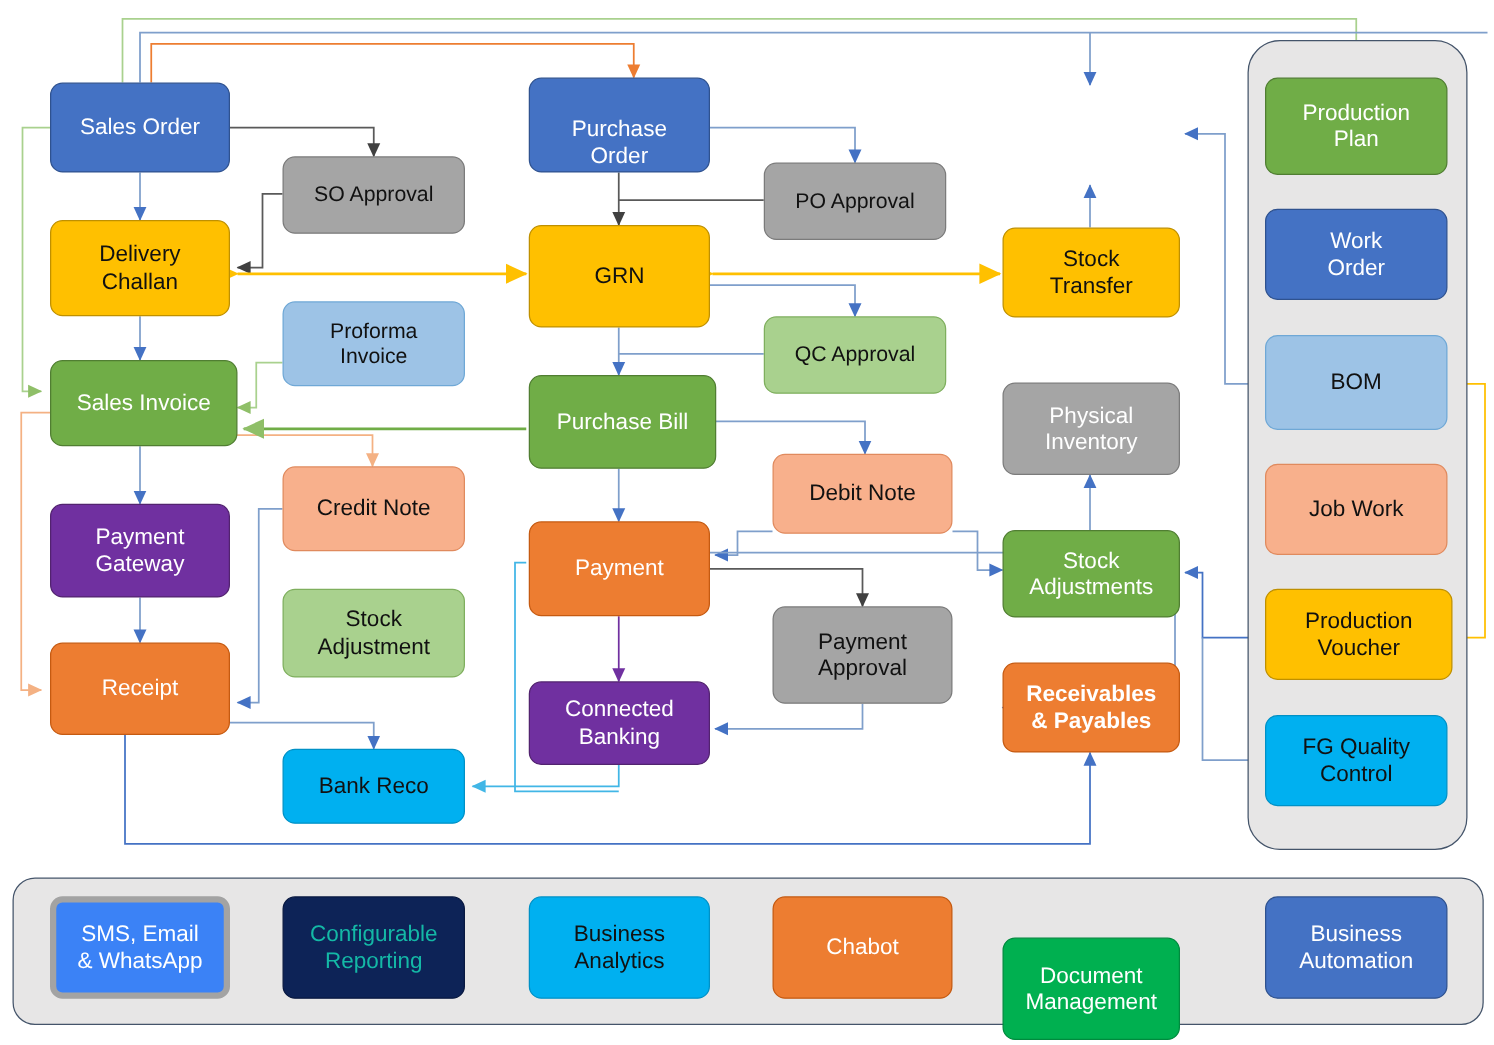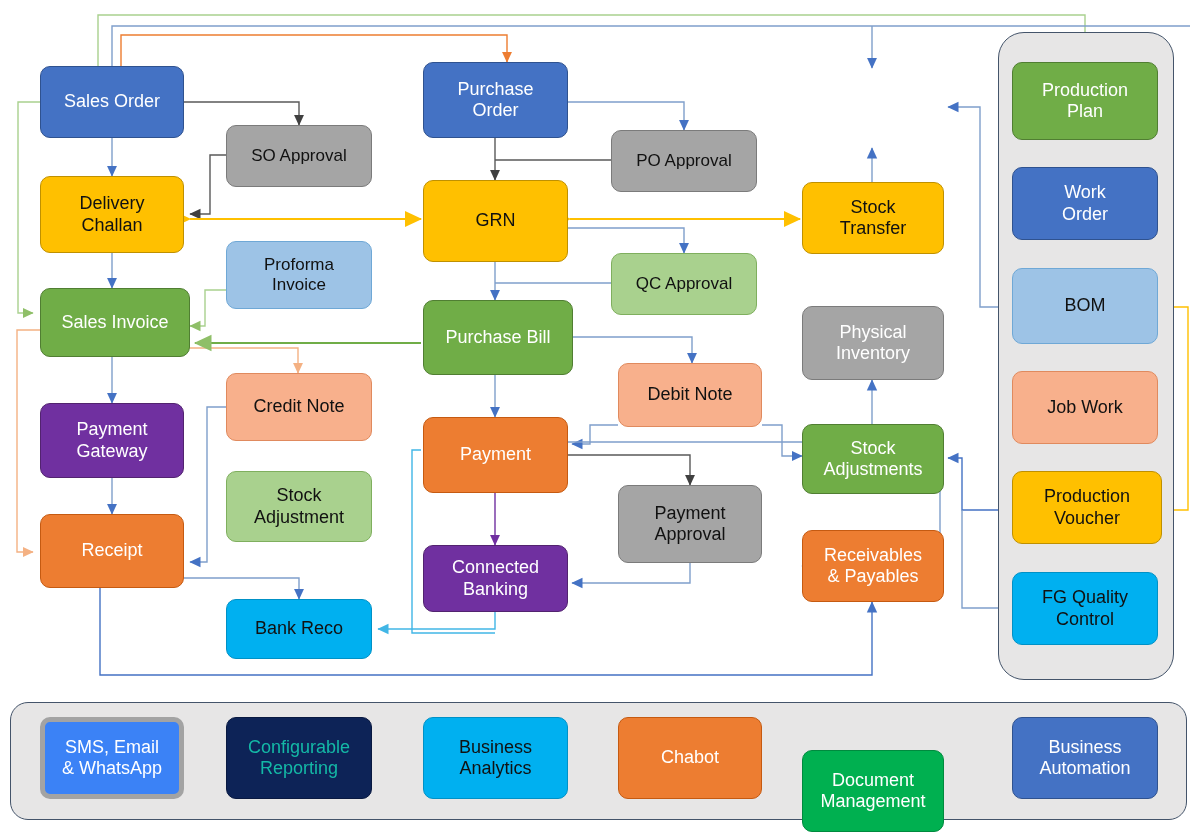--- a/index.html
+++ b/index.html
@@ -223,21 +223,21 @@
     </div>
 
   <div class="node c-orange" style="left:40px;top:514px;width:144px;height:74px;font-size:18px;">
     <span>Receipt</span>
     </div>
 
   <div class="node c-cyan" style="left:226px;top:599px;width:146px;height:60px;font-size:18px;">
     <span>Bank Reco</span>
     </div>
 
-  <div class="node c-blue" style="left:423px;top:62px;width:145px;height:76px;font-size:18px;">
+  <div class="node c-blue" style="left:423px;top:62px;width:145px;height:76px;font-size:18px;align-items:flex-end;">
     <span>Purchase
 Order</span>
     </div>
 
   <div class="node c-gray" style="left:611px;top:130px;width:146px;height:62px;font-size:17px;">
     <span>PO Approval</span>
     </div>
 
   <div class="node c-yellow" style="left:423px;top:180px;width:145px;height:82px;font-size:18px;justify-content:flex-end;">
     <span>GRN</span>
@@ -278,21 +278,21 @@
   <div class="node c-gray-w" style="left:802px;top:306px;width:142px;height:74px;font-size:18px;">
     <span>Physical
 Inventory</span>
     </div>
 
   <div class="node c-green" style="left:802px;top:424px;width:142px;height:70px;font-size:18px;">
     <span>Stock
 Adjustments</span>
     </div>
 
-  <div class="node c-orange" style="left:802px;top:530px;width:142px;height:72px;font-size:18px;">
+  <div class="node c-orange" style="left:802px;top:530px;width:142px;height:72px;font-size:18px;font-weight:bold;">
     <span>Receivables
 &amp; Payables</span>
     </div>
 
   <div class="node c-green" style="left:1012px;top:62px;width:146px;height:78px;font-size:18px;">
     <span>Production
 Plan</span>
     </div>
 
   <div class="node c-blue" style="left:1012px;top:167px;width:146px;height:73px;font-size:18px;">

